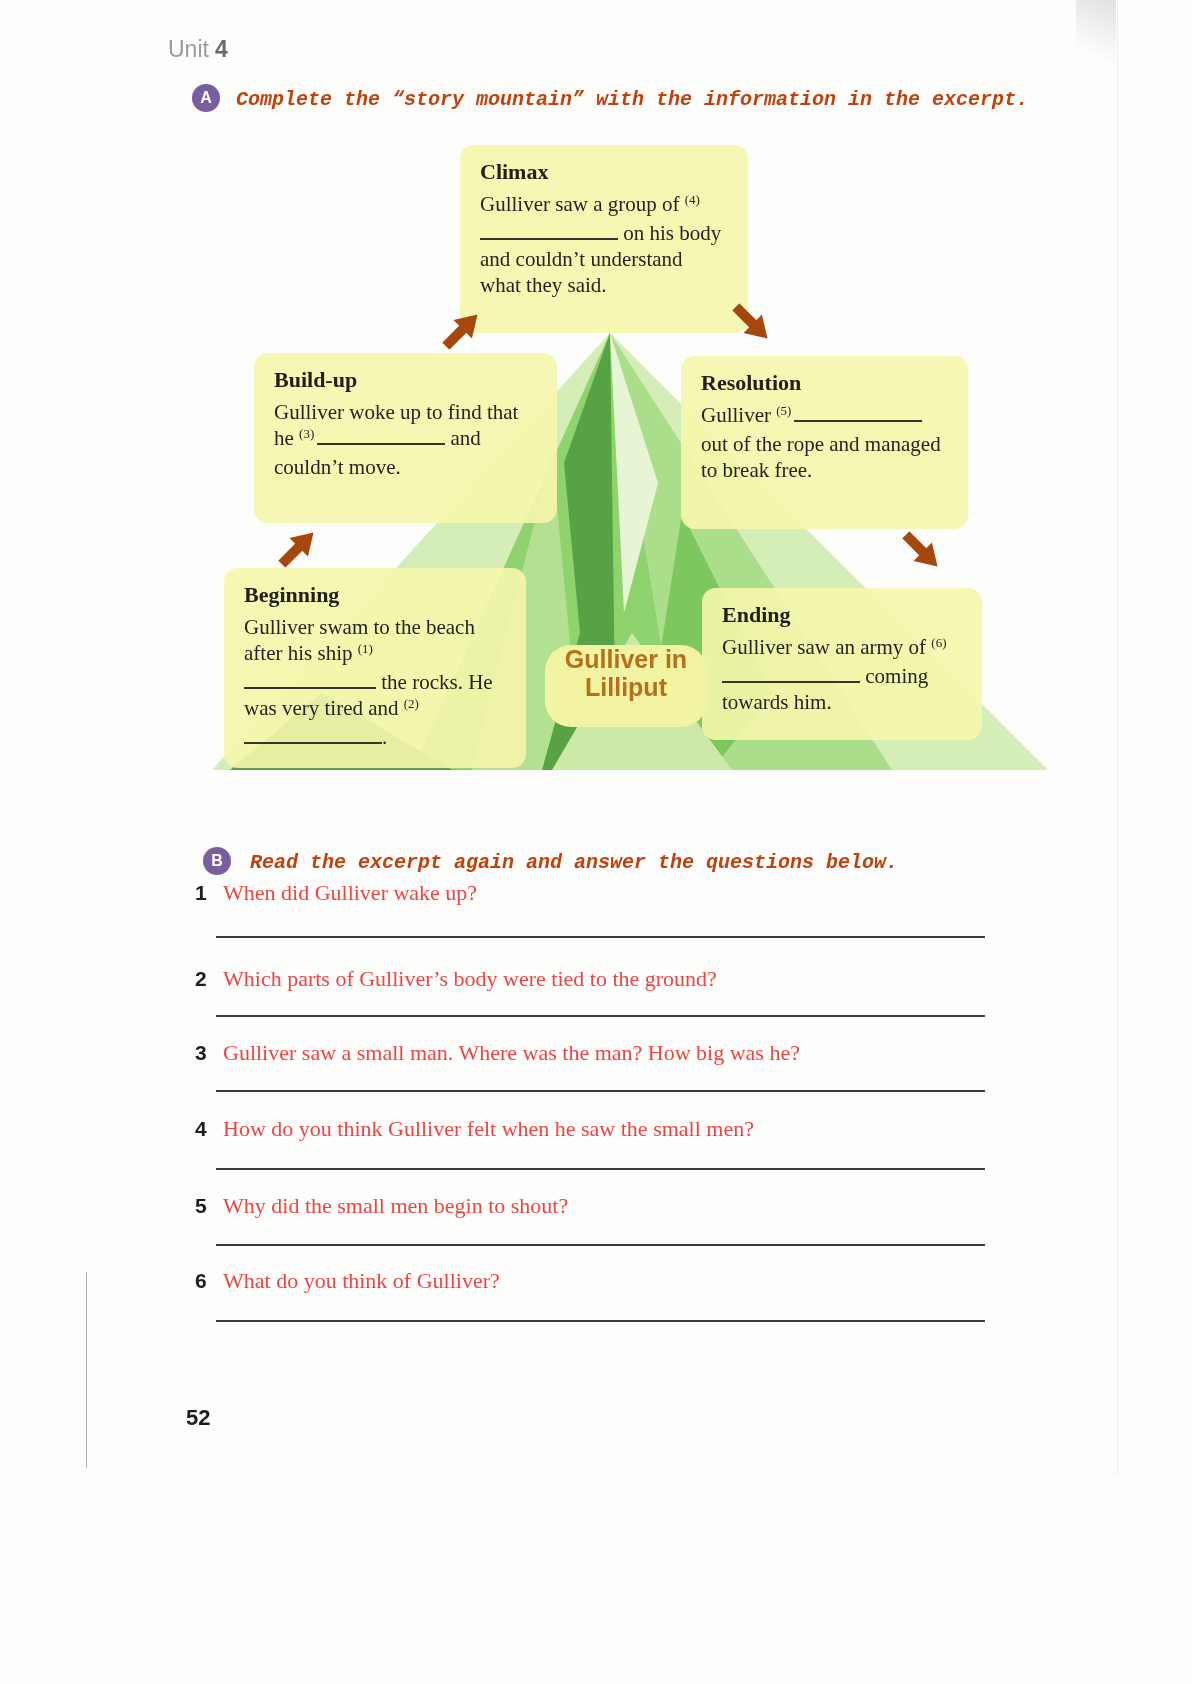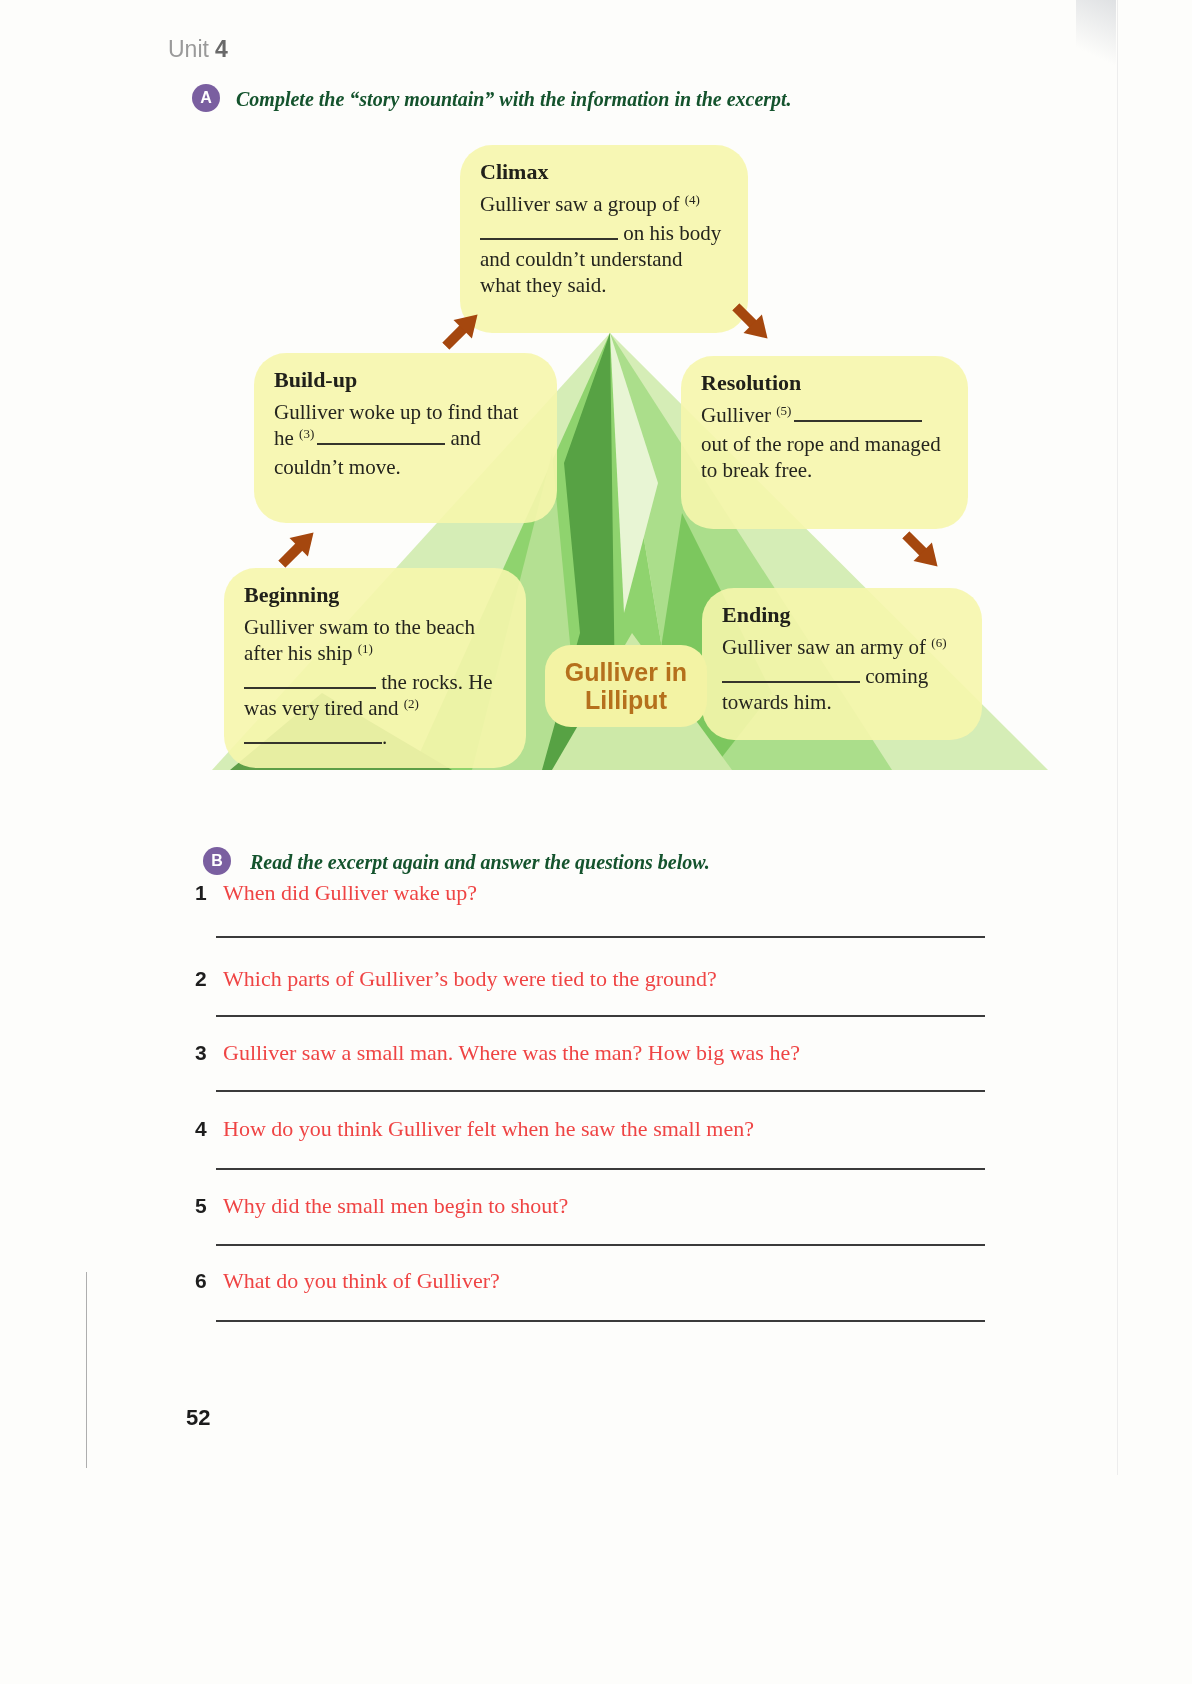--- a/index.html
+++ b/index.html
@@ -5,31 +5,31 @@
   html,body{margin:0;padding:0;background:#e9e9e9;}
   .page{position:relative;width:1192px;height:1684px;margin:0 auto;background:#fdfdfb;overflow:hidden;
         font-family:"Liberation Serif",serif;}
   
   .unit-header{position:absolute;left:168px;top:36px;font-family:"Liberation Sans",sans-serif;
                font-size:23px;color:#9a9a9a;}
   .unit-header .unit-num{font-weight:700;color:#696969;margin-left:6px;}
   
   .badge{position:absolute;width:28px;height:28px;border-radius:50%;background:#7a5fa0;color:#ffffff;
          font:700 16px/28px "Liberation Sans",sans-serif;text-align:center;}
-  .instr{position:absolute;font-family:Liberation Serif, serif;font-style:italic;font-weight:700;
-         font-size:20px;color:#14532d;}
+  .instr{position:absolute;font-family:Liberation Mono, monospace;font-style:italic;font-weight:700;
+         font-size:20px;color:#c2410c;}
   
   .mountain-svg{position:absolute;left:212px;top:333px;width:836px;height:437px;}
-  .sm-box{position:absolute;background:rgba(246,246,172,0.90);border-radius:32px;padding:14px 20px;box-sizing:border-box;}
+  .sm-box{position:absolute;background:rgba(246,246,172,0.90);border-radius:14px;padding:14px 20px;box-sizing:border-box;}
   .sm-title{font-weight:700;font-size:22px;color:#21211a;margin:0 0 6px 0;}
   .sm-body{font-size:21px;line-height:26px;color:#25251e;}
   .sup{font-size:13px;position:relative;top:-7px;margin-right:3px;}
   .blank{display:inline-block;border-bottom:2px solid #35352c;height:12px;}
   .center-pill{position:absolute;left:545px;top:645px;width:162px;height:82px;background:#f3f3a4;
-               border-radius:26px;display:flex;align-items:center;justify-content:center;text-align:center;
+               border-radius:26px;display:flex;align-items:flex-start;justify-content:center;text-align:center;
                font-family:"Liberation Sans",sans-serif;font-weight:700;font-size:25px;line-height:28px;color:#b5701c;}
   .arr{position:absolute;width:46px;height:30px;}
   .arr svg{display:block;}
   .arr.up{transform:rotate(-45deg);}
   .arr.down{transform:rotate(45deg);}
   
   .q{position:absolute;left:195px;display:flex;gap:12px;align-items:baseline;}
   .q-num{font:700 21px "Liberation Sans",sans-serif;color:#1e1e1e;width:16px;}
   .q-text{font-size:22px;color:#ef4444;}
   .qline{position:absolute;left:216px;width:769px;height:0;border-bottom:2px solid #3b3b3b;}

